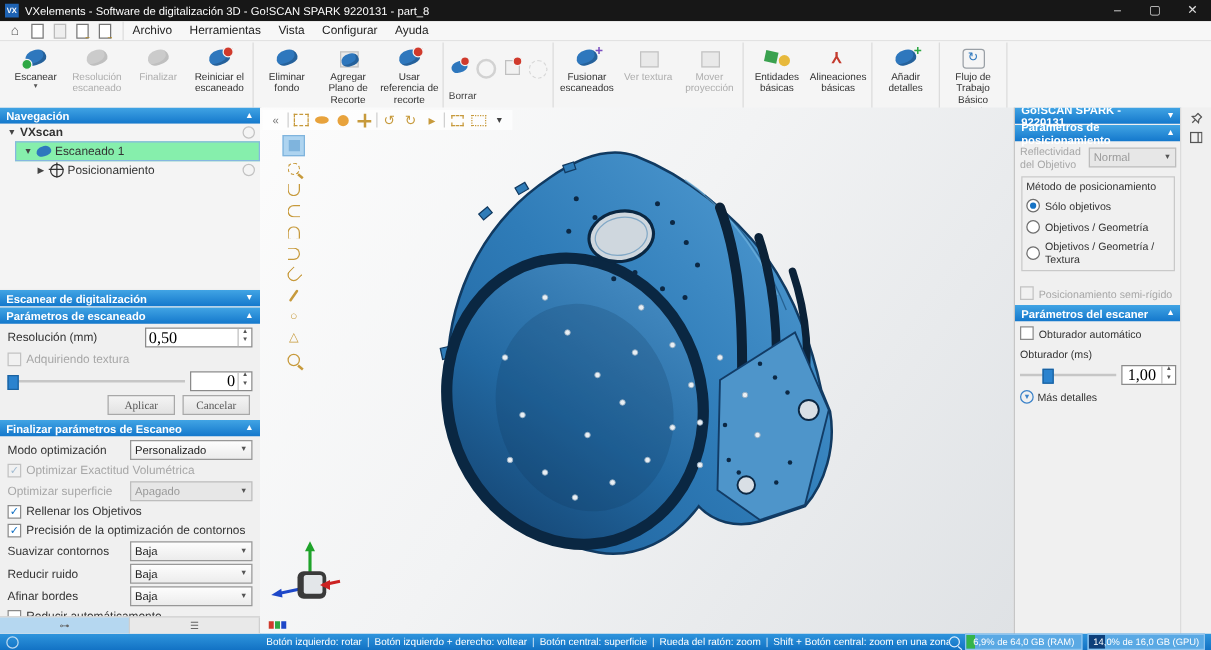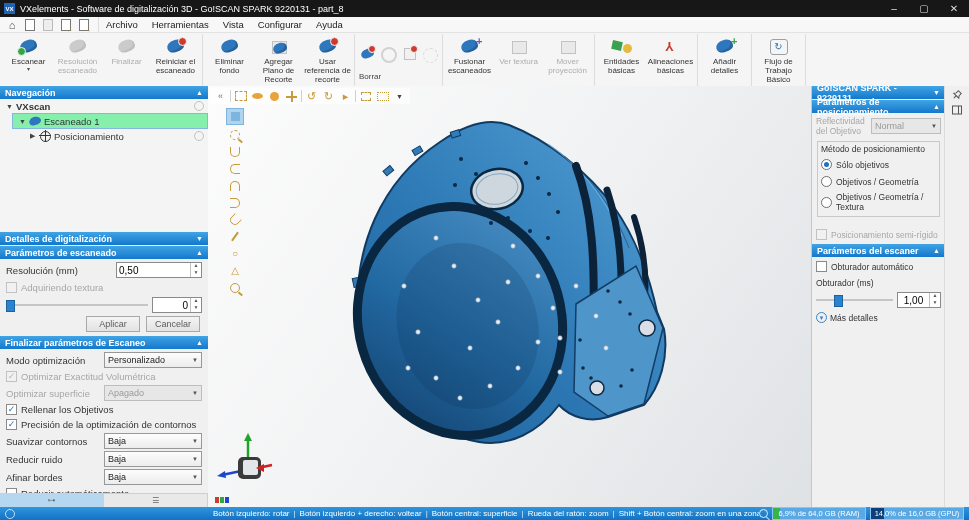--- a/index.html
+++ b/index.html
@@ -80,28 +80,28 @@
   .cb.checked::before{content:"✓";font-size:9px;line-height:1;color:#1673c5;font-weight:bold;}
   .cb.dis{border-color:#c2c2c2;background:#f1f1f1;}
   .cb.dis.checked::before{color:#a4bdd2;}
   .radio{width:9px;height:9px;border:1px solid #6f6f6f;border-radius:50%;background:#fff;display:inline-flex;align-items:center;justify-content:center;flex:none;}
   .radio.on::before{content:"";width:5px;height:5px;border-radius:50%;background:#1673c5;}
   .select{height:14px;border:1px solid #989898;background:linear-gradient(#fdfdfd,#ececec);
     display:flex;align-items:center;padding:0 3px;font-size:9px;color:#222;flex:none;}
   .select .car{margin-left:auto;font-size:6px;color:#555;padding-left:4px;}
   .select.dis{background:#e7e7e7;color:#9a9a9a;border-color:#bdbdbd;}
   .spin{display:flex;height:14px;border:1px solid #8a8a8a;background:#fff;flex:none;}
-  .spin .val{border:none;outline:none;font-family:Liberation Sans, sans-serif;font-size:10px;padding:0 2px;width:100%;background:transparent;}
+  .spin .val{border:none;outline:none;font-family:Liberation Serif, serif;font-size:13px;padding:0 2px;width:100%;background:transparent;}
   .spin .btns{width:10px;border-left:1px solid #c0c0c0;display:flex;flex-direction:column;flex:none;}
   .spin .btns span{flex:1;font-size:5px;line-height:5px;text-align:center;color:#555;}
   .slider{flex:1;height:12px;position:relative;}
   .slider::before{content:"";position:absolute;left:0;right:0;top:5px;height:2px;background:#c6c6c6;}
   .slider .thumb{position:absolute;left:0;top:1px;width:7px;height:10px;background:#2b83cf;border:1px solid #1b62a0;}
   .btn{height:14px;min-width:52px;background:linear-gradient(#f4f4f4,#e2e2e2);border:1px solid #a8a8a8;
-    font-size:9px;color:#5a5a5a;display:flex;align-items:center;justify-content:center;flex:none;}
+    font-size:9px;color:#5a5a5a;display:flex;align-items:center;justify-content:center;flex:none;font-family:Liberation Serif, serif;}
   .btn-row{display:flex;justify-content:flex-end;gap:6px;padding-right:2px;}
   .linkrow{display:flex;align-items:center;gap:3px;}
   .o-circ{width:9px;height:9px;border:1px solid #3c83c9;border-radius:50%;color:#3c83c9;font-size:6px;
     display:flex;align-items:center;justify-content:center;flex:none;}
   .left-tabs{position:absolute;bottom:0;left:0;width:208px;height:13px;display:flex;background:#e9e9e9;border-top:1px solid #cfcfcf;z-index:5;}
   .ltab{flex:1;display:flex;align-items:center;justify-content:center;font-size:8px;color:#666;border-right:1px solid #cfcfcf;}
   .ltab.active{background:#b5d7f0;}
   
   .right-panel{position:absolute;right:24px;top:0;width:133px;height:100%;background:#f0f0f0;border-left:1px solid #c6c6c6;font-size:8.5px;overflow:hidden;}
   .rp-body{padding:3px 4px;display:flex;flex-direction:column;gap:3px;}
@@ -330,21 +330,21 @@
         </div>
         <div class="trow" style="margin-left:24px;">
           <span class="tw">▶</span>
           <span class="target-glyph"></span>
           <span>Posicionamiento</span>
           <span class="row-circ"></span>
         </div>
       </div>
 
       <div class="sec-header" style="margin-top:1px;">
-        <span>Detalles de digitalización</span>
+        <span>Escanear de digitalización</span>
           <span class="chev">▼</span>
       </div>
 
       <div class="sec-header" style="margin-top:1px;">
         <span>Parámetros de escaneado</span>
           <span class="chev">▲</span>
       </div>
       <div class="panel-body">
         <div class="frow">
           <span class="lbl">Resolución (mm)</span>

